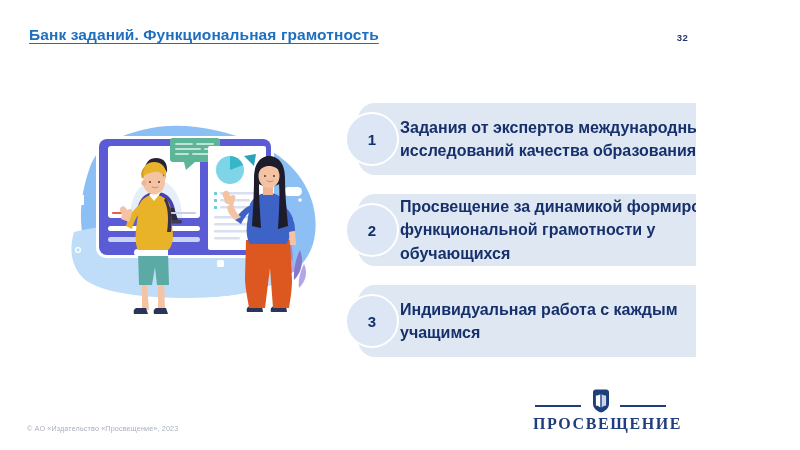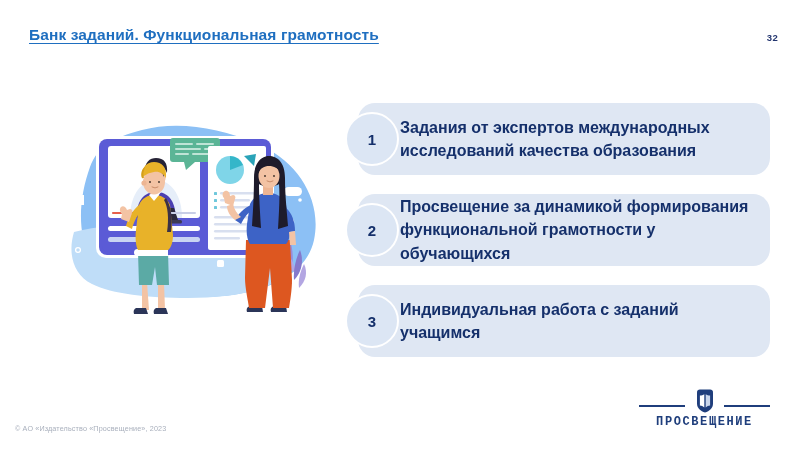--- a/index.html
+++ b/index.html
@@ -5,21 +5,21 @@
   html, body {
     margin: 0;
     padding: 0;
     background: #ffffff;
   }
   body {
     font-family: "Liberation Sans", sans-serif;
   }
   .slide {
     position: relative;
-    width: 800px;
+    width: 696px;
     height: 450px;
     background: #ffffff;
     overflow: hidden;
   }
 
   
   .slide-title {
     position: absolute;
     left: 29px;
     top: 26px;
@@ -28,21 +28,21 @@
     color: #1F6FC0;
     text-decoration: underline;
     text-underline-offset: 3px;
     letter-spacing: 0.1px;
     white-space: nowrap;
   }
 
   
   .page-number {
     position: absolute;
-    right: 22px;
+    right: 8px;
     top: 32px;
     font-size: 9.5px;
     font-weight: bold;
     color: #22356F;
     letter-spacing: 0.3px;
   }
 
   
   .cards {
     position: absolute;
@@ -91,21 +91,21 @@
     align-items: center;
     font-size: 16px;
     font-weight: bold;
     line-height: 1.45;
     color: #15306B;
   }
 
   
   .copyright {
     position: absolute;
-    left: 15px;
+    left: 27px;
     bottom: 17px;
     font-size: 7.2px;
     color: #A8AFBC;
     letter-spacing: 0.15px;
   }
   .logo {
     position: absolute;
     right: 28px;
     bottom: 18px;
     width: 135px;
@@ -127,22 +127,22 @@
     position: absolute;
     left: 50%;
     top: 1px;
     transform: translateX(-50%);
     width: 20px;
     height: 24px;
   }
   .logo-word {
     margin-top: 1px;
     text-align: center;
-    font-family: Liberation Mono, monospace;
-    font-size: 12px;
+    font-family: Liberation Serif, serif;
+    font-size: 16px;
     font-weight: bold;
     color: #1F3E7C;
     letter-spacing: 1.6px;
   }
 
   
   .illustration {
     position: absolute;
     left: 38px;
     top: 92px;
@@ -339,21 +339,21 @@
 
     <div class="card">
       <div class="card-box"></div>
       <div class="card-badge">2</div>
       <div class="card-text">Просвещение за динамикой формирования функциональной грамотности у обучающихся</div>
     </div>
 
     <div class="card">
       <div class="card-box"></div>
       <div class="card-badge">3</div>
-      <div class="card-text">Индивидуальная работа с заданий учащимся</div>
+      <div class="card-text">Индивидуальная работа с каждым учащимся</div>
     </div>
 
   </div>
 
   <div class="copyright">© АО «Издательство «Просвещение», 2023</div>
 
   <div class="logo">
     <div class="logo-mark-row">
       <div class="logo-rule left"></div>
       <div class="logo-rule right"></div>

